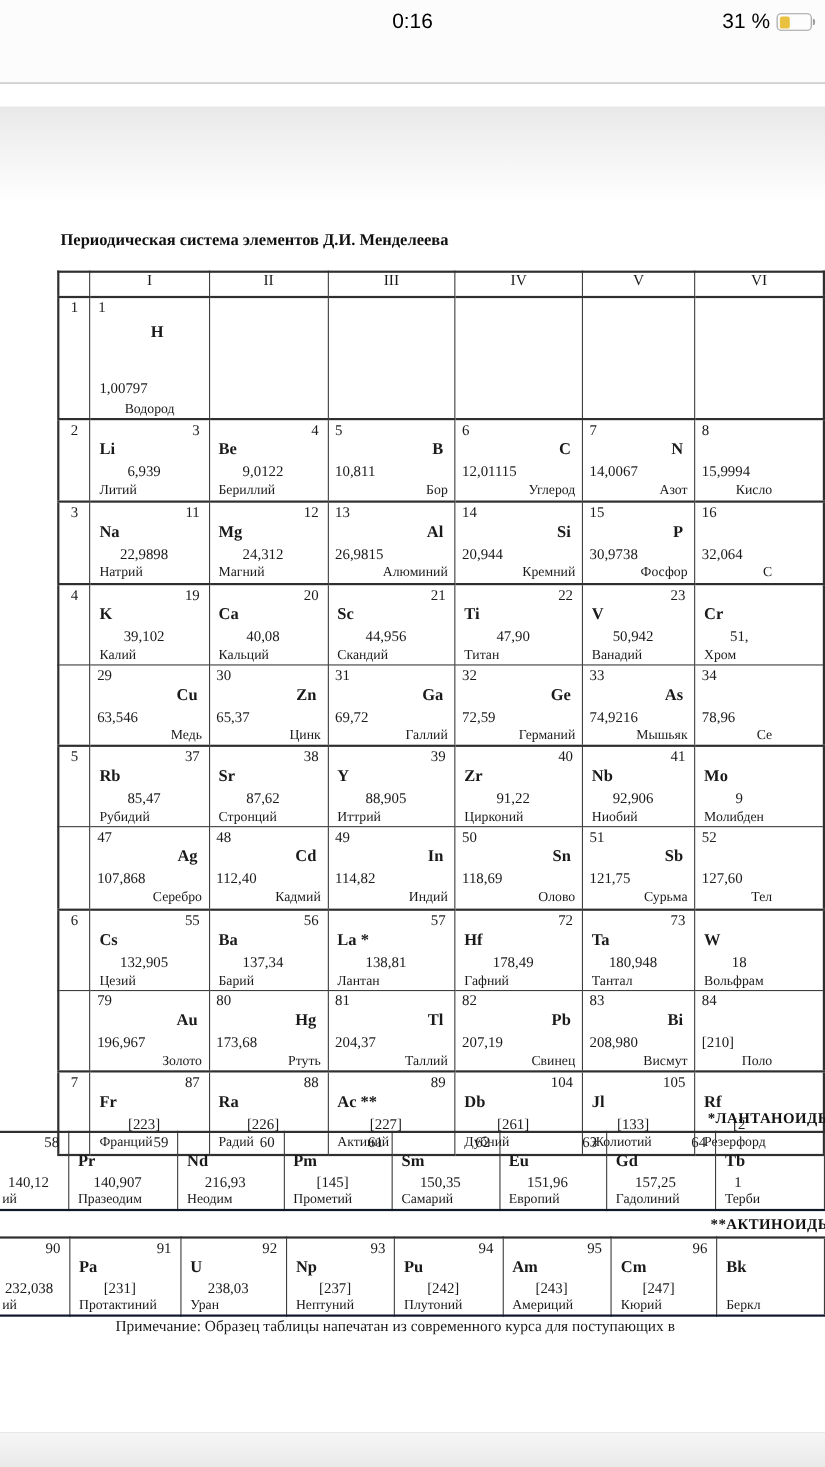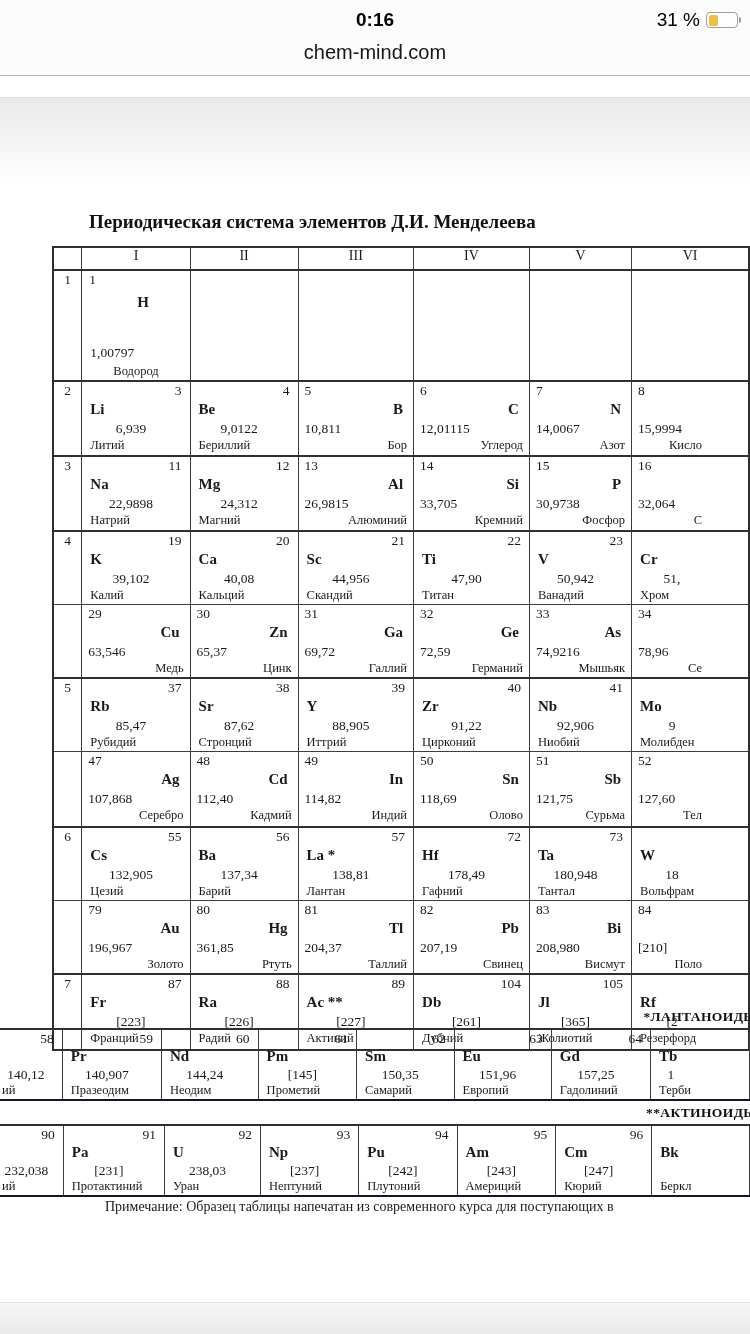--- a/index.html
+++ b/index.html
@@ -10,34 +10,34 @@
   
   .status-area{position:absolute;top:0;left:0;width:750px;height:75px;background:#fcfcfc;
     border-bottom:1px solid #b5b5b5;font-family:"Liberation Sans","DejaVu Sans",sans-serif;}
   .left-cluster{position:absolute;left:20px;top:8px;height:26px;display:flex;align-items:center;gap:8px;}
   .sigbars{display:flex;align-items:flex-end;gap:2px;height:16px;}
   .sigbars i{display:block;width:5px;background:#000;border-radius:1px;}
   .sigbars i:nth-child(1){height:5px}.sigbars i:nth-child(2){height:8px}
   .sigbars i:nth-child(3){height:12px}.sigbars i:nth-child(4){height:15px}
   .carrier{font-size:19px;color:#000;}
   .network{font-size:19px;color:#000;margin-left:6px;}
-  .time{position:absolute;top:9px;left:0;width:100%;text-align:center;font-weight:700;font-size:19px;color:#000;}
+  .time{position:absolute;top:9px;left:0;width:100%;text-align:center;font-weight:400;font-size:19px;color:#000;}
   .right-cluster{position:absolute;right:12px;top:9px;display:flex;align-items:center;gap:6px;}
   .batt-pct{font-size:19px;color:#000;}
   .batt{position:relative;width:30px;height:14px;border:1px solid #9e9e9e;border-radius:4px;background:#fdfdfd;}
   .batt-fill{position:absolute;left:1.5px;top:1.5px;bottom:1.5px;width:31%;border-radius:2px;}
   .batt-nub{position:absolute;right:-4px;top:4px;width:2.5px;height:6px;background:#9e9e9e;border-radius:0 2px 2px 0;}
   .url{position:absolute;top:41px;left:0;width:100%;text-align:center;font-size:20px;color:#161616;}
   
   .band-top{position:absolute;top:97px;left:0;width:750px;height:86px;
     background:linear-gradient(#e9e9e9,#ffffff);border-top:1px solid #e0e0e0;}
   .band-bottom{position:absolute;top:1302px;left:0;width:750px;height:32px;
     background:linear-gradient(#f6f6f6,#e9e9e9);border-top:1px solid #e3e3e3;}
   
-  .page-title{position:absolute;top:211px;left:55px;font-size:19px;font-weight:700;color:#111;white-space:nowrap;margin-left:34px;}
+  .page-title{position:absolute;top:211px;left:55px;font-size:15px;font-weight:700;color:#111;white-space:nowrap;}
   
   table{border-collapse:collapse;table-layout:fixed;}
   .main-table{position:absolute;top:246px;left:52px;border:2px solid #2f2f2f;}
   .main-table th,.main-table td,.side-table td{border:1px solid #3d3d3d;padding:0;vertical-align:top;overflow:hidden;}
   .main-table th{height:21px;font-weight:400;font-size:14px;text-align:center;border-bottom:2px solid #2f2f2f;}
   tr.pend td{border-bottom-width:2px;border-bottom-color:#2f2f2f;}
   td.period{text-align:center;font-size:13.5px;padding-top:1px;}
   .cell .n {font-size:13.5px;height:18px;line-height:18px;white-space:nowrap;}
   .cell .sy{font-size:15px;font-weight:700;height:20px;line-height:19px;white-space:nowrap;}
   .cell .ms{font-size:13.5px;height:18px;line-height:17px;white-space:nowrap;}
@@ -83,21 +83,20 @@
 
 <div class="status-area">
   <div class="time">0:16</div>
   <div class="right-cluster">
     <span class="batt-pct">31 %</span>
     <span class="batt">
       <span class="batt-fill" style="width: 31%; background: rgb(233, 193, 62);"></span>
       <span class="batt-nub"></span>
     </span>
   </div>
-  <div class="url">chem-mind.com</div>
 </div>
 
 <div class="band-top"></div>
 <div class="band-bottom"></div>
 
 <div class="page-title">Периодическая система элементов Д.И. Менделеева</div>
 
 <table class="main-table">
     <colgroup>
       <col style="width: 32px;">
@@ -189,21 +188,21 @@
         </td>
         <td class="cell s-b">
           <div class="n">13</div>
           <div class="sy">Al</div>
           <div class="ms">26,9815</div>
           <div class="nm">Алюминий</div>
         </td>
         <td class="cell s-b">
           <div class="n">14</div>
           <div class="sy">Si</div>
-          <div class="ms">33,705</div>
+          <div class="ms">20,944</div>
           <div class="nm">Кремний</div>
         </td>
         <td class="cell s-b">
           <div class="n">15</div>
           <div class="sy">P</div>
           <div class="ms">30,9738</div>
           <div class="nm">Фосфор</div>
         </td>
         <td class="cell s-b cut">
           <div class="n">16</div>
@@ -411,21 +410,21 @@
         <td class="period"></td>
         <td class="cell s-b">
           <div class="n">79</div>
           <div class="sy">Au</div>
           <div class="ms">196,967</div>
           <div class="nm">Золото</div>
         </td>
         <td class="cell s-b">
           <div class="n">80</div>
           <div class="sy">Hg</div>
-          <div class="ms">361,85</div>
+          <div class="ms">173,68</div>
           <div class="nm">Ртуть</div>
         </td>
         <td class="cell s-b">
           <div class="n">81</div>
           <div class="sy">Tl</div>
           <div class="ms">204,37</div>
           <div class="nm">Таллий</div>
         </td>
         <td class="cell s-b">
           <div class="n">82</div>
@@ -468,21 +467,21 @@
         </td>
         <td class="cell s-a">
           <div class="n">104</div>
           <div class="sy">Db</div>
           <div class="ms">[261]</div>
           <div class="nm">Дубний</div>
         </td>
         <td class="cell s-a">
           <div class="n">105</div>
           <div class="sy">Jl</div>
-          <div class="ms">[365]</div>
+          <div class="ms">[133]</div>
           <div class="nm">Жолиотий</div>
         </td>
         <td class="cell s-a cut">
           <div class="n"></div>
           <div class="sy">Rf</div>
           <div class="ms">[2</div>
           <div class="nm">Резерфорд</div>
         </td>
       </tr>
     </tbody>
@@ -510,21 +509,21 @@
         </td>
         <td class="cell s-a">
           <div class="n">59</div>
           <div class="sy">Pr</div>
           <div class="ms">140,907</div>
           <div class="nm">Празеодим</div>
         </td>
         <td class="cell s-a">
           <div class="n">60</div>
           <div class="sy">Nd</div>
-          <div class="ms">144,24</div>
+          <div class="ms">216,93</div>
           <div class="nm">Неодим</div>
         </td>
         <td class="cell s-a">
           <div class="n">61</div>
           <div class="sy">Pm</div>
           <div class="ms">[145]</div>
           <div class="nm">Прометий</div>
         </td>
         <td class="cell s-a">
           <div class="n">62</div>

